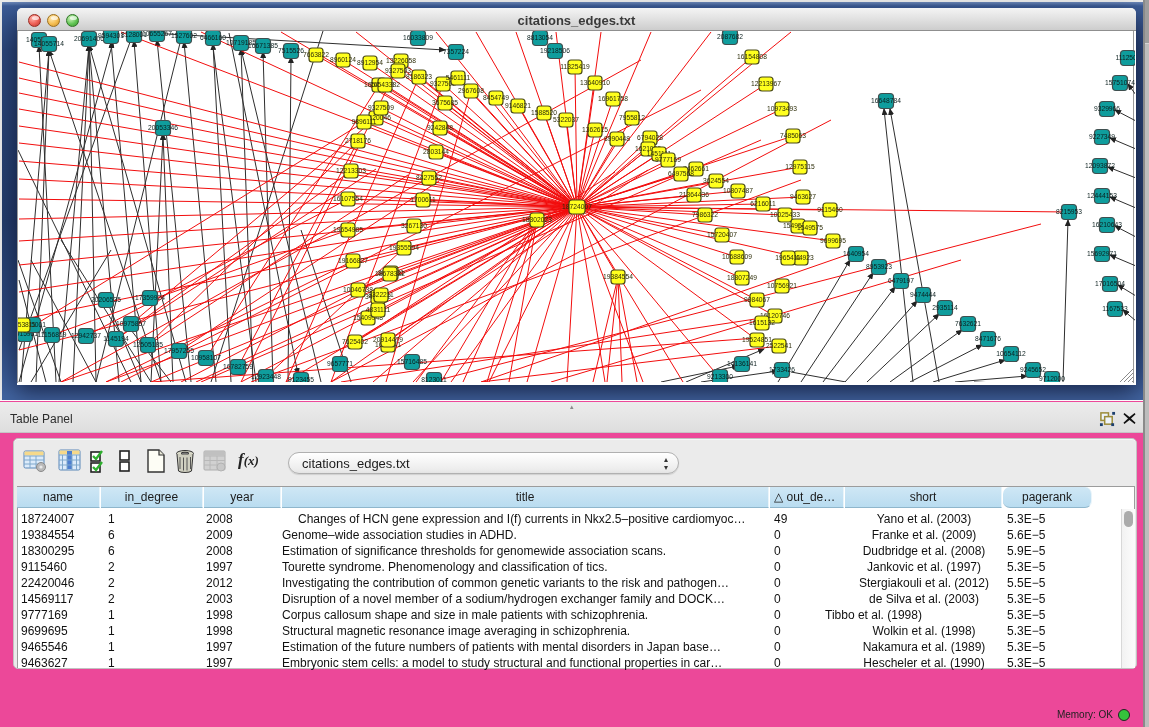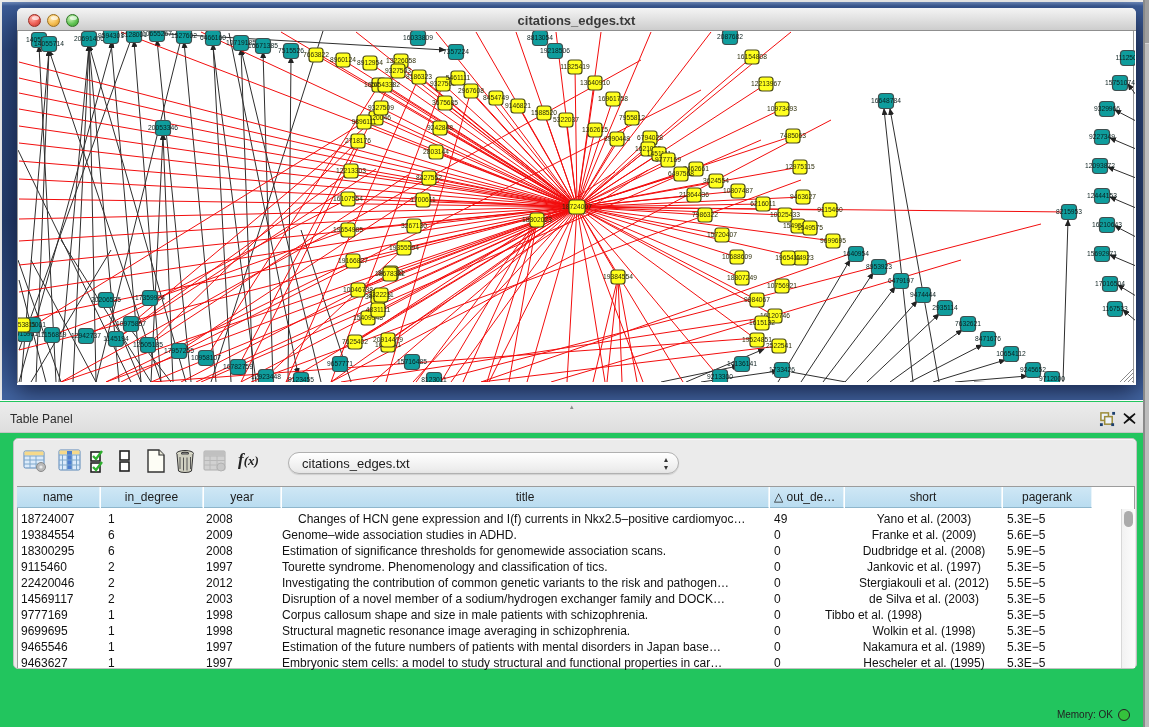--- a/index.html
+++ b/index.html
@@ -9,21 +9,21 @@
 .tbar {position:absolute;left:0;top:0;width:100%;height:23px;border-radius:5px 5px 0 0;
  background:linear-gradient(180deg,#f4f4f4 0,#e3e3e3 45%,#cdcdcd 100%);
  border-bottom:1px solid #8f8f8f;}
 .tl {position:absolute;top:6px;width:13px;height:13px;border-radius:50%;}
 .tl:after {content:"";position:absolute;left:2.5px;top:1.2px;width:7px;height:4px;border-radius:50%;background:rgba(255,255,255,.65)}
 .tl.r {left:11px;background:radial-gradient(circle at 35% 30%,#ffb3ab,#ee5f55 55%,#b33a30);border:1px solid #9a2b22}
 .tl.y {left:30px;background:radial-gradient(circle at 35% 30%,#ffe9b0,#f5bd4f 55%,#c88f28);border:1px solid #9d6f1e}
 .tl.g {left:49px;background:radial-gradient(circle at 35% 30%,#d3f5c0,#61c554 55%,#3d9431);border:1px solid #2f7326}
 .title {position:absolute;top:5px;left:0;width:100%;text-align:center;font-size:13px;font-weight:bold;color:#3a3a3a}
 .canvas {position:absolute;left:0;top:23px;width:1117px;height:352px;background:#fff;border-left:1px solid #9a9a9a;border-right:1px solid #9a9a9a;}
-.bottom {position:absolute;left:0;top:400px;width:1149px;height:327px;background:#22c55e;border-top:1px solid #fbfbfb}
+.bottom {position:absolute;left:0;top:400px;width:1149px;height:327px;background:#ec4899;border-top:1px solid #fbfbfb}
 .tpbar {position:absolute;left:0;top:1px;width:1149px;height:31px;background:linear-gradient(180deg,#ececec,#dedede);border-bottom:1px solid #c6c6c6}
 .tpbar .t {position:absolute;left:10px;top:10px;font-size:12px;color:#2d2d2d}
 .panel {position:absolute;left:13px;top:37px;width:1124px;height:231px;background:#ebebeb;border:1px solid #c2c2c2;border-radius:5px;box-shadow:inset 0 1px 0 #f8f8f8}
 .tb {position:absolute;top:9px;height:28px}
 .dd {position:absolute;left:274px;top:13px;width:391px;height:22px;border:1px solid #b0b0b0;border-radius:11px;
  background:linear-gradient(180deg,#ffffff,#ededed 80%,#e3e3e3);box-shadow:0 1px 1px rgba(0,0,0,.12);font-size:13px;color:#1c1c1c;line-height:21px;padding-left:13px}
 .dd .arr {position:absolute;right:10px;top:3px;font-size:8px;color:#333;line-height:8px;letter-spacing:0}
 .tblwrap {position:absolute;left:3px;top:47px;width:1118px;height:182px;background:#fff;border:1px solid #9c9c9c;border-bottom:none}
 .hc {position:absolute;top:0;height:21px;background:linear-gradient(180deg,#cfe7f5,#b9dcf0);border-right:1px solid #e9f4fa;border-bottom:1px solid #8fb6cc;
  font-size:12px;color:#1b1b1b;text-align:center;line-height:21px}
@@ -627,21 +627,21 @@
         </svg></div>
   <div class="tb" style="left:224px;top:11px"><span style="font-family:'Liberation Serif',serif;font-style:italic;font-weight:bold;font-size:17px;color:#222">f<span style="font-size:13px">(x)</span></span></div>
   <div class="dd">citations_edges.txt<span class="arr">▴<br>▾</span></div>
   <div class="tblwrap">
 <div class="hc" style="left:-1px;width:83px;">name</div>
 <div class="hc" style="left:83px;width:102px;">in_degree</div>
 <div class="hc" style="left:186px;width:77px;">year</div>
 <div class="hc" style="left:264px;width:487px;">title</div>
 <div class="hc" style="left:752px;width:74px;text-align:left;padding-left:4px;">△ out_de…</div>
 <div class="hc" style="left:827px;width:157px;">short</div>
-<div class="hc" style="left:985px;width:89px;">pagerank</div>
+<div class="hc" style="left:985px;width:89px;border-radius:7px;">pagerank</div>
 <div class="row" style="top:24px">
 <span style="left:3px">18724007</span>
 <span style="left:90px">1</span>
 <span style="left:188px">2008</span>
 <span style="left:280px">Changes of HCN gene expression and I(f) currents in Nkx2.5–positive cardiomyoc…</span>
 <span style="left:756px">49</span>
 <span style="left:827px;width:158px;text-align:center">Yano et al. (2003)</span>
 <span style="left:989px">5.3E−5</span>
 </div>
 <div class="row" style="top:40px">
@@ -715,21 +715,21 @@
 <span style="left:756px">0</span>
 <span style="left:827px;width:158px;text-align:center">Nakamura et al. (1989)</span>
 <span style="left:989px">5.3E−5</span>
 </div>
 <div class="row" style="top:168px">
 <span style="left:3px">9463627</span>
 <span style="left:90px">1</span>
 <span style="left:188px">1997</span>
 <span style="left:264px">Embryonic stem cells: a model to study structural and functional properties in car…</span>
 <span style="left:756px">0</span>
-<span style="left:827px;width:158px;text-align:center">Hescheler et al. (1995)</span>
+<span style="left:827px;width:158px;text-align:center">Hescheler et al. (1990)</span>
 <span style="left:989px">5.3E−5</span>
 </div>
    <div class="sb">
           <div class="th"></div>
         </div>
   </div>
  </div>
  <div class="mem">Memory: OK<i></i></div>
 
 </div>

